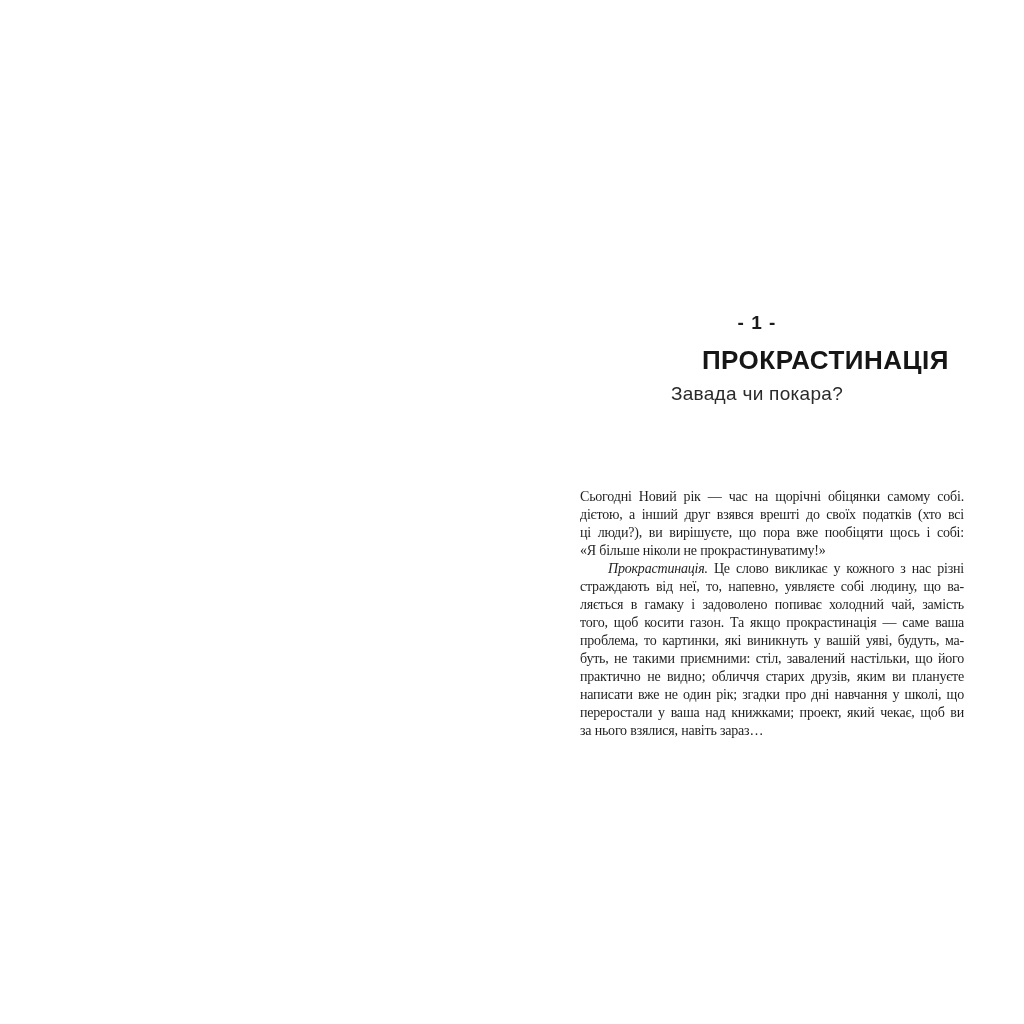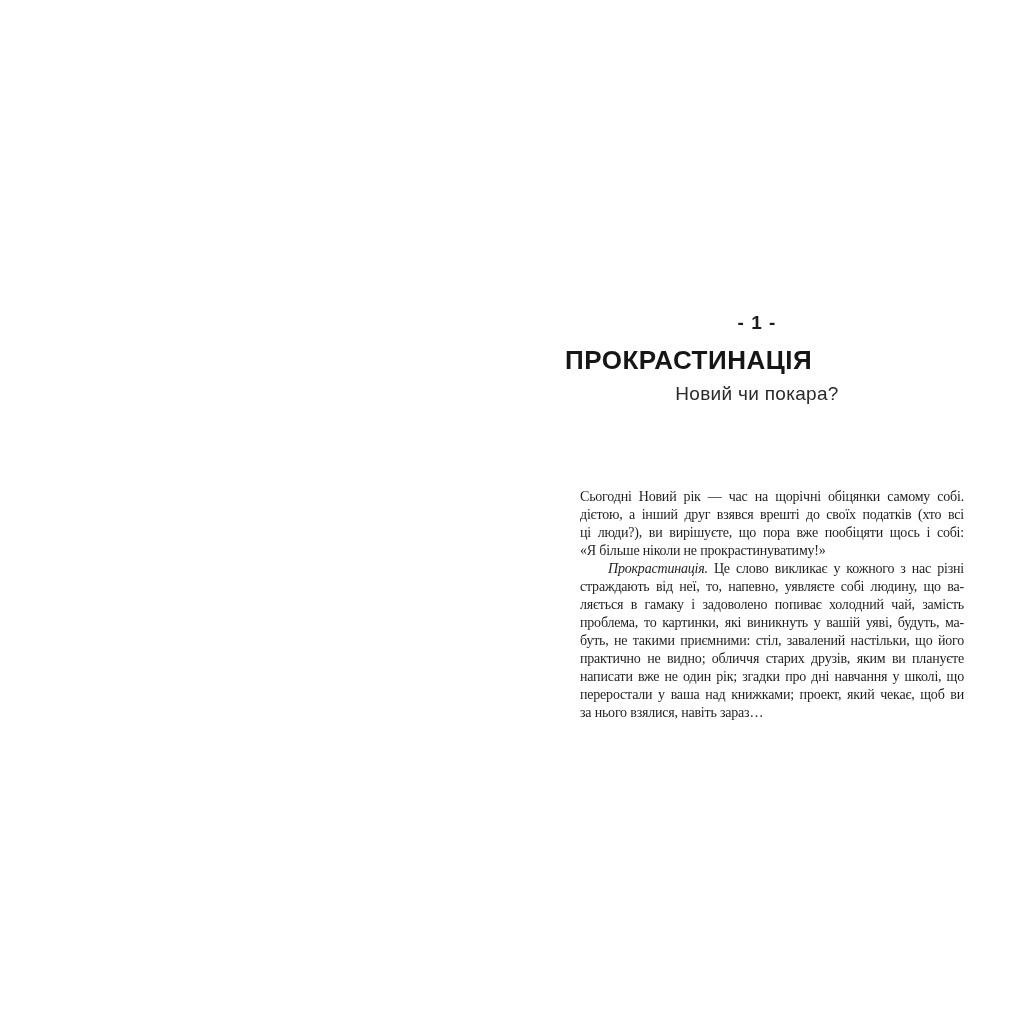--- a/index.html
+++ b/index.html
@@ -32,21 +32,21 @@
     font-size: 19px;
     line-height: 22px;
     letter-spacing: 1px;
     color: #1b1b1b;
   }
   .ch-title {
     position: absolute;
     top: 346px;
     left: 0;
     width: 100%;
-    text-align: left;
+    text-align: right;
     font-family: "Liberation Sans", sans-serif;
     font-weight: bold;
     font-size: 26px;
     line-height: 28px;
     letter-spacing: 0.5px;
     color: #161616;
     white-space: nowrap;
   }
   .ch-subtitle {
     position: absolute;
@@ -90,32 +90,33 @@
 </head>
 <body>
 
 <div class="canvas">
   <div class="column">
 
     <div class="ch-number">- 1 -</div>
 
     <div class="ch-title">ПРОКРАСТИНАЦІЯ</div>
 
-    <div class="ch-subtitle">Новий чи покара?</div>
+    <div class="ch-subtitle">Завада чи покара?</div>
 
     <div class="body-text">
 
       <div class="line">Сьогодні Новий рік — час на щорічні обіцянки самому собі.</div>
       <div class="line">дієтою, а інший друг взявся врешті до своїх податків (хто всі</div>
       <div class="line">ці люди?), ви вирішуєте, що пора вже пообіцяти щось і собі:</div>
       <div class="line last">«Я більше ніколи не прокрастинуватиму!»</div>
 
       <div class="line wrapok indent"><span class="ital">Прокрастинація.</span> <span>Це слово викликає у кожного з нас різні</span></div>
       <div class="line">страждають від неї, то, напевно, уявляєте собі людину, що ва-</div>
       <div class="line">ляється в гамаку і задоволено попиває холодний чай, замість</div>
+      <div class="line">того, щоб косити газон. Та якщо прокрастинація — саме ваша</div>
       <div class="line">проблема, то картинки, які виникнуть у вашій уяві, будуть, ма-</div>
       <div class="line">буть, не такими приємними: стіл, завалений настільки, що його</div>
       <div class="line">практично не видно; обличчя старих друзів, яким ви плануєте</div>
       <div class="line">написати вже не один рік; згадки про дні навчання у школі, що</div>
       <div class="line">переростали у ваша над книжками; проект, який чекає, щоб ви</div>
       <div class="line last">за нього взялися, навіть зараз…</div>
 
     </div>
   </div>
 </div>

